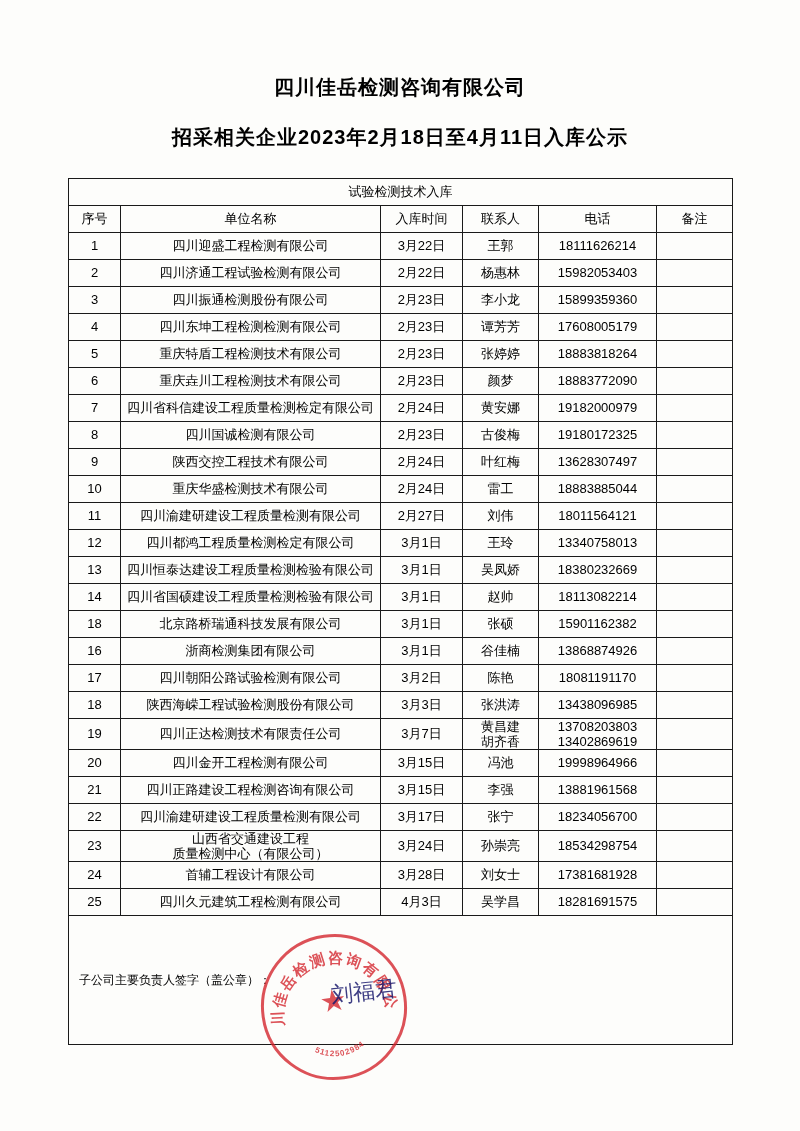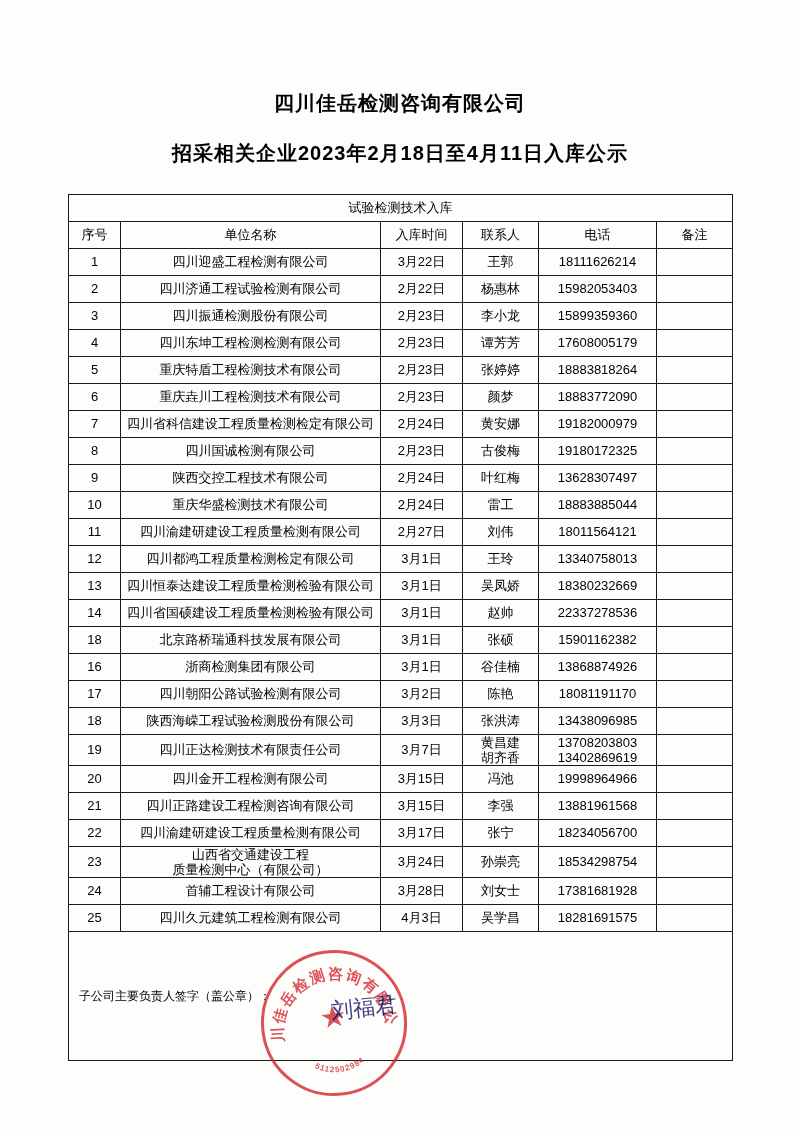--- a/index.html
+++ b/index.html
@@ -13,21 +13,21 @@
     font-family: "Liberation Sans", "DejaVu Sans", sans-serif;
     color: #000;
     position: relative;
     overflow: hidden;
   }
   .page {
     position: relative;
     width: 800px;
     height: 939px;
     box-sizing: border-box;
-    padding: 16px;
+    padding: 0;
   }
   .title-block {
     text-align: center;
     padding-top: 72px;
   }
   .title-line {
     font-size: 20px;
     font-weight: bold;
     letter-spacing: 1px;
     line-height: 30px;
@@ -268,21 +268,21 @@
             <td>3月1日</td>
             <td>吴凤娇</td>
             <td>18380232669</td>
             <td></td>
           </tr>
           <tr>
             <td>14</td>
             <td class="company">四川省国硕建设工程质量检测检验有限公司</td>
             <td>3月1日</td>
             <td>赵帅</td>
-            <td>22337278536</td>
+            <td>18113082214</td>
             <td></td>
           </tr>
           <tr>
             <td>18</td>
             <td class="company">北京路桥瑞通科技发展有限公司</td>
             <td>3月1日</td>
             <td>张硕</td>
             <td>15901162382</td>
             <td></td>
           </tr>

